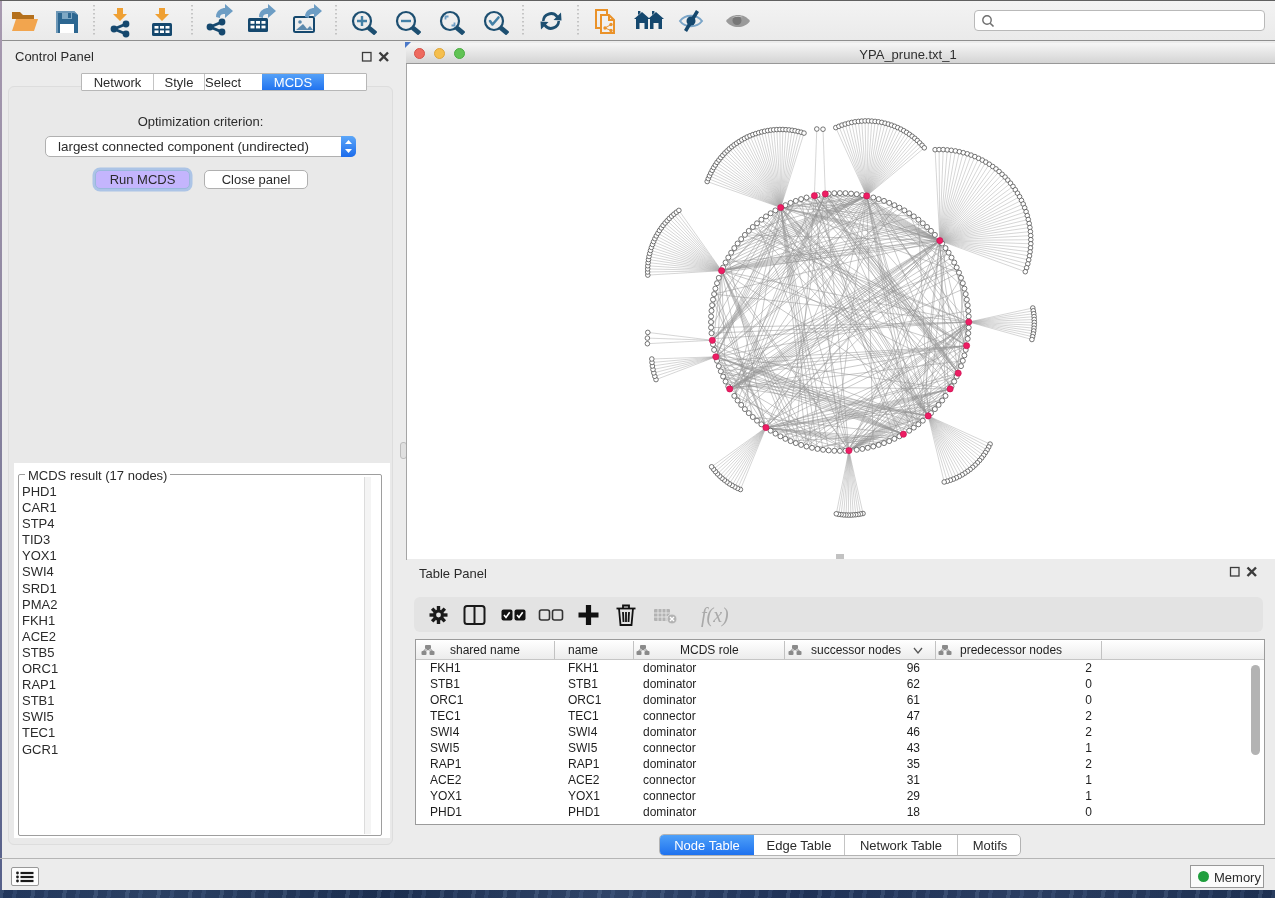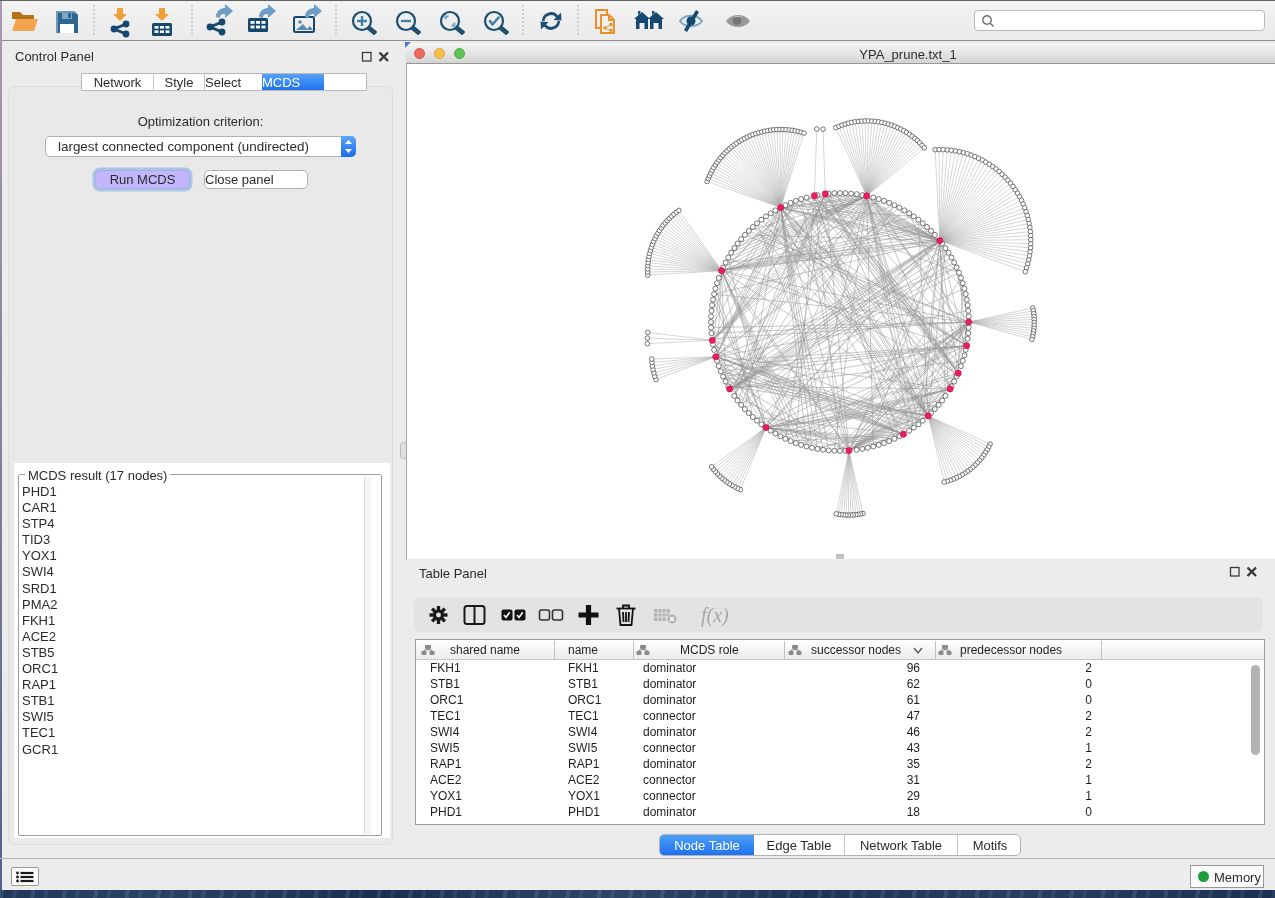--- a/index.html
+++ b/index.html
@@ -178,34 +178,34 @@
 <rect x="1.5" y="1.5" width="8.5" height="8.5" fill="none" stroke="#3c3c3c" stroke-width="1.3"></rect>
 <path d="M 18.5,1.5 L 22.75,5.75 L 27,1.5 M 18.5,10 L 22.75,5.75 L 27,10" fill="none" stroke="#3c3c3c" stroke-width="2.4"></path>
 </svg>
 
 <div class="abs" style="left:8px;top:86px;width:385px;height:759px;background:#e9e9e9;border:1px solid #dddddd;border-radius:6px"></div>
 
 <div class="abs" style="left:81px;top:73px;width:286px;height:18px;background:#ffffff;border:1px solid #b7b7b7;border-radius:1px;overflow:hidden">
  <div class="abs txt13" style="left:0;top:0;width:72px;height:18px;line-height:17px;text-align:center;border-right:1px solid #c4c4c4">Network</div>
  <div class="abs txt13" style="left:72px;top:0;width:51px;height:18px;line-height:17px;text-align:center;border-right:1px solid #c4c4c4">Style</div>
  <div class="abs txt13" style="left:123px;top:0;width:57px;height:18px;line-height:17px;text-align:left">Select</div>
- <div class="abs txt13" style="left:180px;top:0;width:62px;height:18px;line-height:17px;text-align:left;background:linear-gradient(#55a1f8,#1a6dee);color:#ffffff">MCDS</div>
+ <div class="abs txt13" style="left:180px;top:0;width:62px;height:18px;line-height:17px;text-align:center;background:linear-gradient(#55a1f8,#1a6dee);color:#ffffff">MCDS</div>
 </div>
 <div class="abs txt13" style="left:0;top:114px;width:401px;text-align:center">Optimization criterion:</div>
 
 <div class="abs" style="left:45px;top:136px;width:311px;height:21px;background:#ffffff;border:1px solid #b0b0b0;border-radius:5px"></div>
 <div class="abs" style="left:58px;top:139px;font-size:13.4px;color:#2b2b2b">largest connected component (undirected)</div>
 <div class="abs" style="left:341px;top:136px;width:15px;height:21px;background:linear-gradient(#5ca7f9,#1b6bec);border-radius:0 5px 5px 0"></div>
 <svg class="abs" style="left:341px;top:136px" width="15" height="21" viewBox="0 0 15 21">
 <path d="M 4,8 L 7.5,4 L 11,8 Z" fill="#ffffff"></path>
     <path d="M 4,13 L 7.5,17 L 11,13 Z" fill="#ffffff"></path>
 </svg>
 
 <div class="abs txt13" style="left:95px;top:170px;width:95px;height:19px;line-height:18px;text-align:center;background:#c4b5fd;border:1px solid #9ab8dd;border-radius:5px;box-shadow:0 0 0 2.5px rgba(122,166,227,0.55)">Run MCDS</div>
-<div class="abs txt13" style="left:204px;top:170px;width:104px;height:19px;line-height:18px;background:#ffffff;border:1px solid #b0b0b0;border-radius:5px">Close panel</div>
+<div class="abs txt13" style="left:204px;top:170px;width:104px;height:19px;line-height:18px;text-align:center;background:#ffffff;border:1px solid #b0b0b0;border-radius:5px">Close panel</div>
 
 <div class="abs" style="left:14px;top:463px;width:376px;height:375px;background:#ffffff"></div>
 
 <div class="abs" style="left:18px;top:474px;width:364px;height:362px;border:1px solid #9e9e9e;border-radius:2px"></div>
 <div class="abs txt13" style="left:25px;top:468px;background:#ffffff;padding:0 3px">MCDS result (17 nodes)</div>
 <div class="abs" style="left:364px;top:477px;width:7px;height:357px;background:#f4f4f4;border-left:1px solid #dcdcdc"></div>
 <div class="abs txt13" style="left:22px;top:484px;line-height:16.1px">PHD1<br>CAR1<br>STP4<br>TID3<br>YOX1<br>SWI4<br>SRD1<br>PMA2<br>FKH1<br>ACE2<br>STB5<br>ORC1<br>RAP1<br>STB1<br>SWI5<br>TEC1<br>GCR1</div>
 
 <div class="abs" style="left:400px;top:442px;width:7px;height:17px;background:#e0e0e0;border:1px solid #bdbdbd;border-radius:3px"></div>
 

